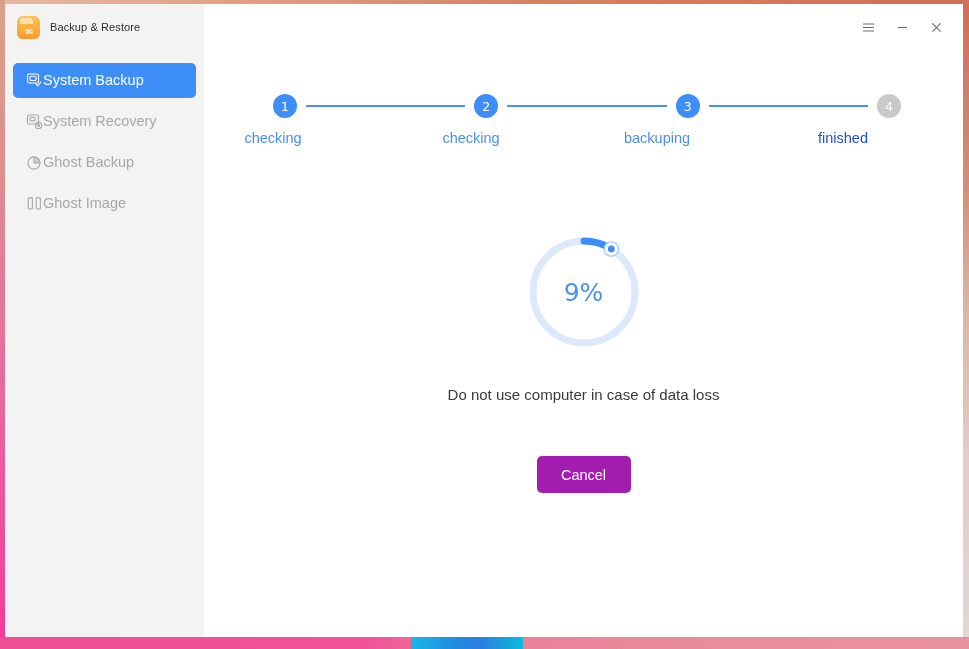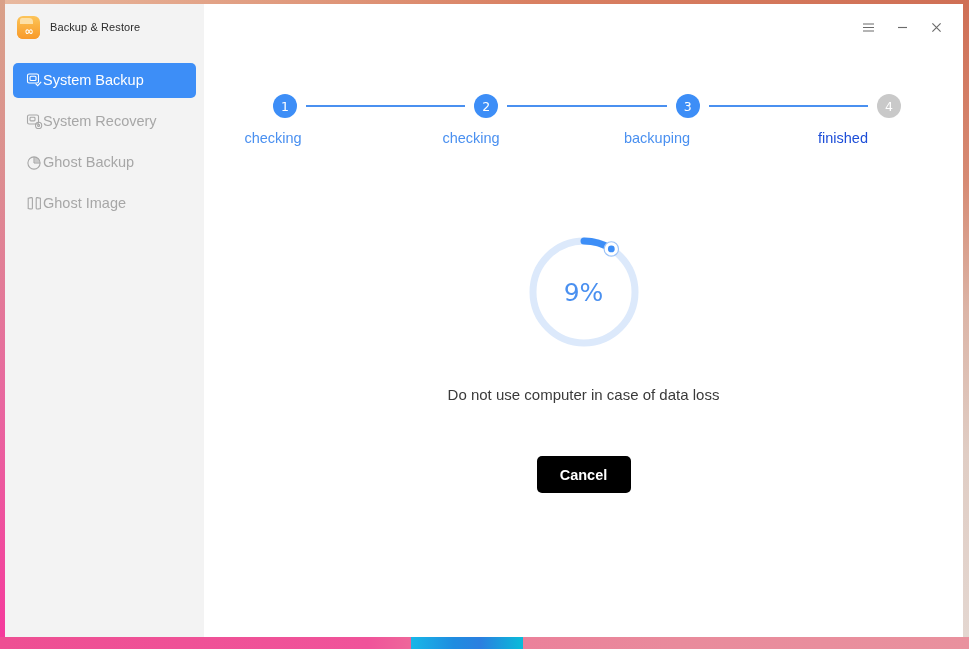--- a/index.html
+++ b/index.html
@@ -245,26 +245,25 @@
 
   .cancel-btn {
     position: absolute;
     top: 452px;
     left: 50%;
     transform: translateX(-50%);
     width: 94px;
     height: 37px;
     border: none;
     border-radius: 5px;
-    background: #000000;
+    background: #a21caf;
     color: #ffffff;
     font-size: 14.5px;
     font-family: "Liberation Sans", sans-serif;
     cursor: pointer;
-    font-weight: bold;
   }
 </style>
 </head>
 <body>
 
 <div id="screen">
 
   <div class="frame-edge frame-top"></div>
   <div class="frame-edge frame-left"></div>
   <div class="frame-edge frame-right"></div>

